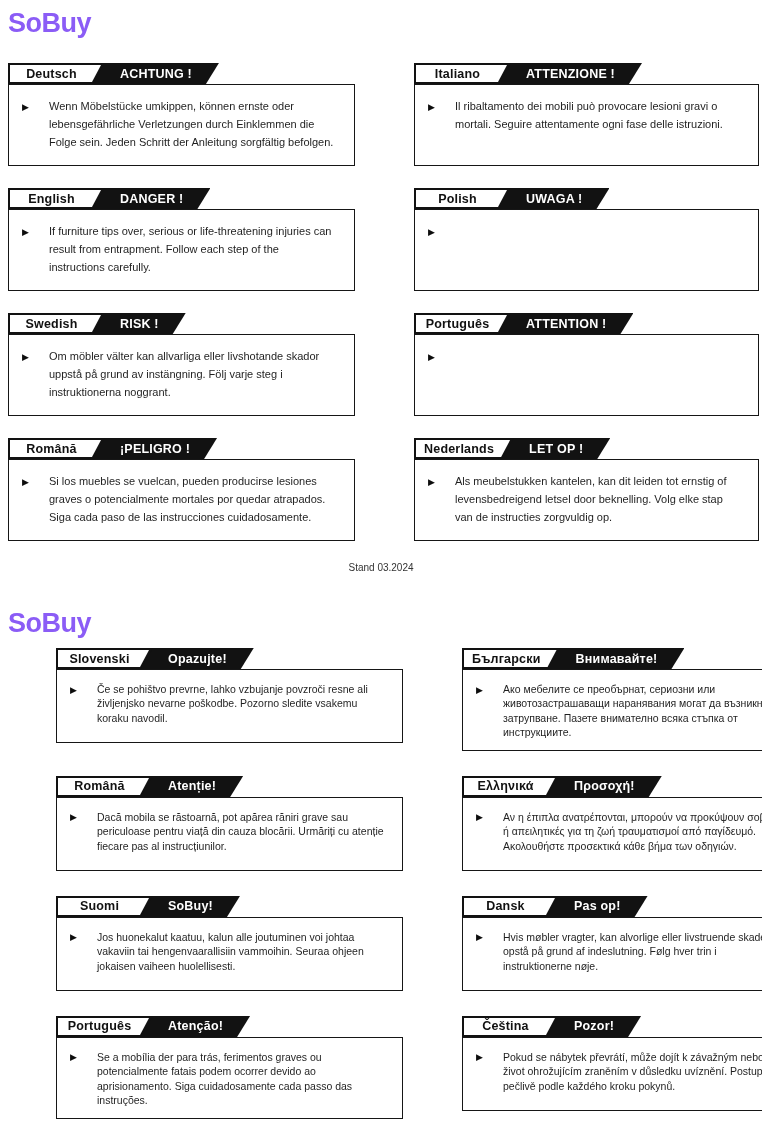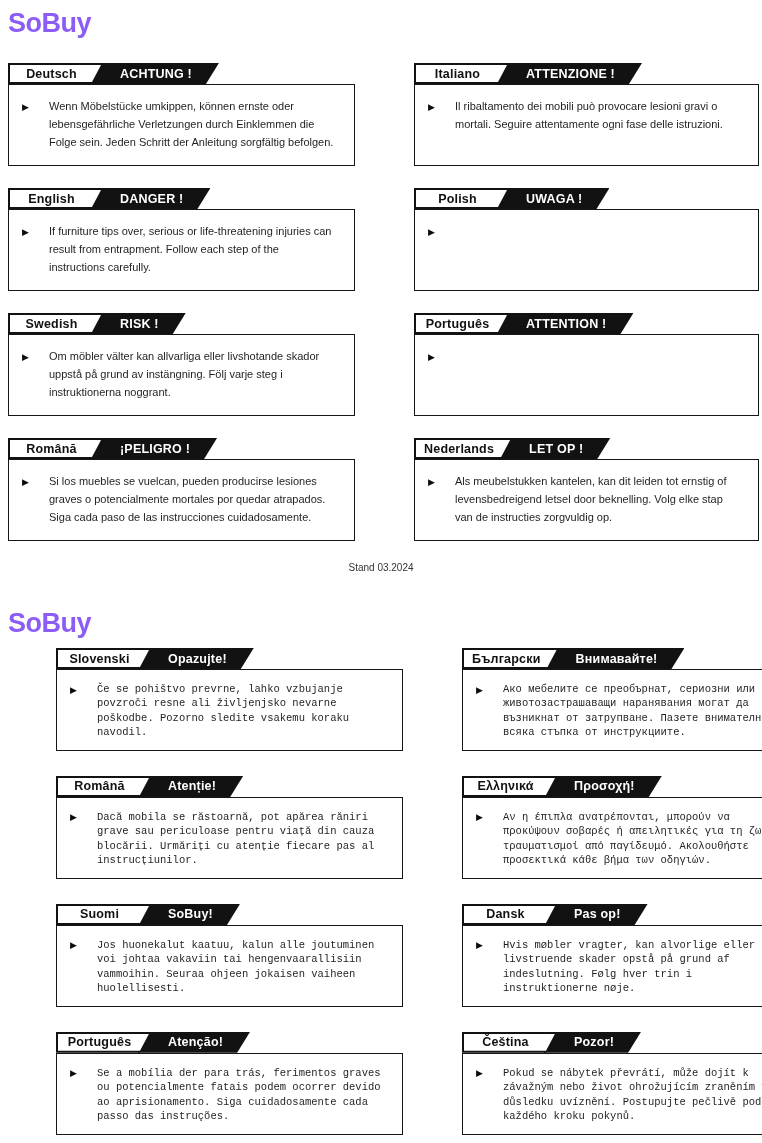--- a/index.html
+++ b/index.html
@@ -45,21 +45,21 @@
   .box {
     border:1.5px solid #161616; background:#fff;
     display:flex; align-items:flex-start;
     padding:13px 14px 10px 13px;
     min-height:82px; box-sizing:border-box;
   }
   .bullet { flex:none; width:27px; font-size:9px; padding-top:3.5px; color:#0d0d0d; }
   .text { margin:0; font-size:11px; line-height:1.62; color:#1f1f1f; padding-right:4px; }
 
   .page2 .box { min-height:74px; padding-top:12px; }
-  .page2 .text { font-size:10.5px; line-height:1.38;font-family:Liberation Mono, monospace; }
+  .page2 .text { font-size:10.5px; line-height:1.38; }
   .page2 .bullet { padding-top:2.5px; }
 
   .stamp { text-align:center; font-size:10px; color:#333; margin:21px 2px 16px 0; }
   .page2 { margin-top:27px; }
 </style>
 </head>
 <body>
 
 <div class="page page1">
   <div class="logo">SoBuy</div>

